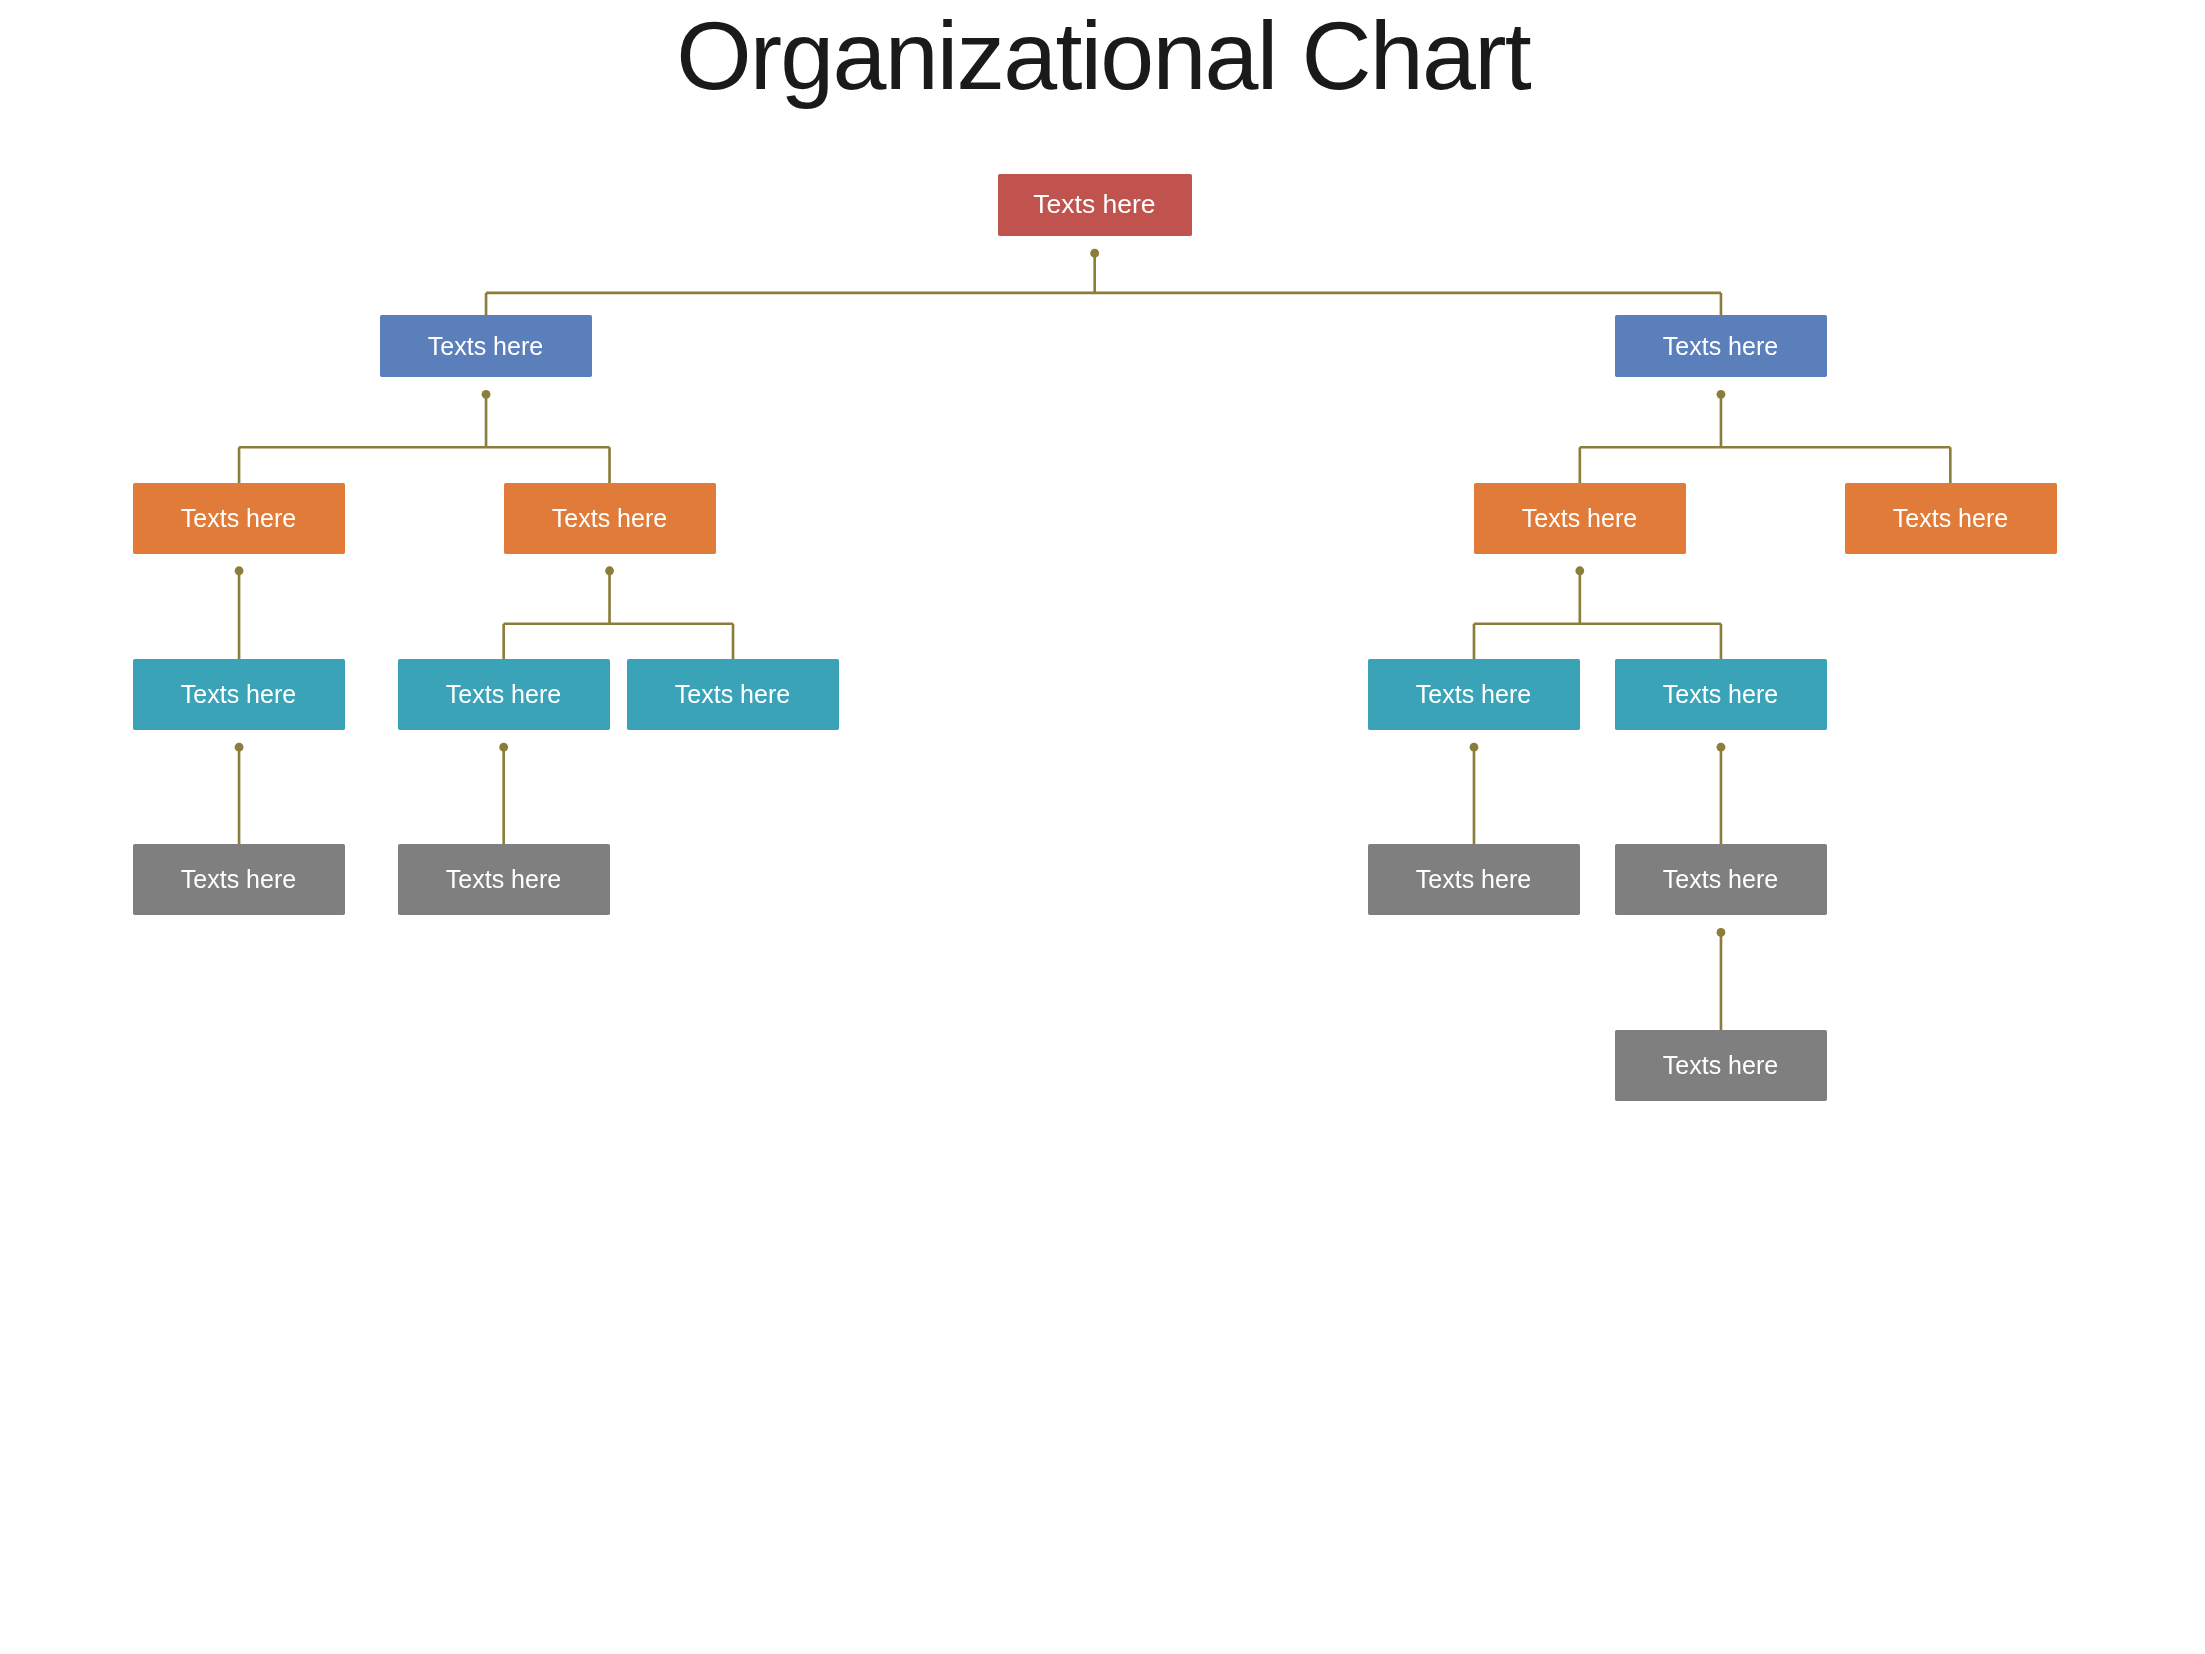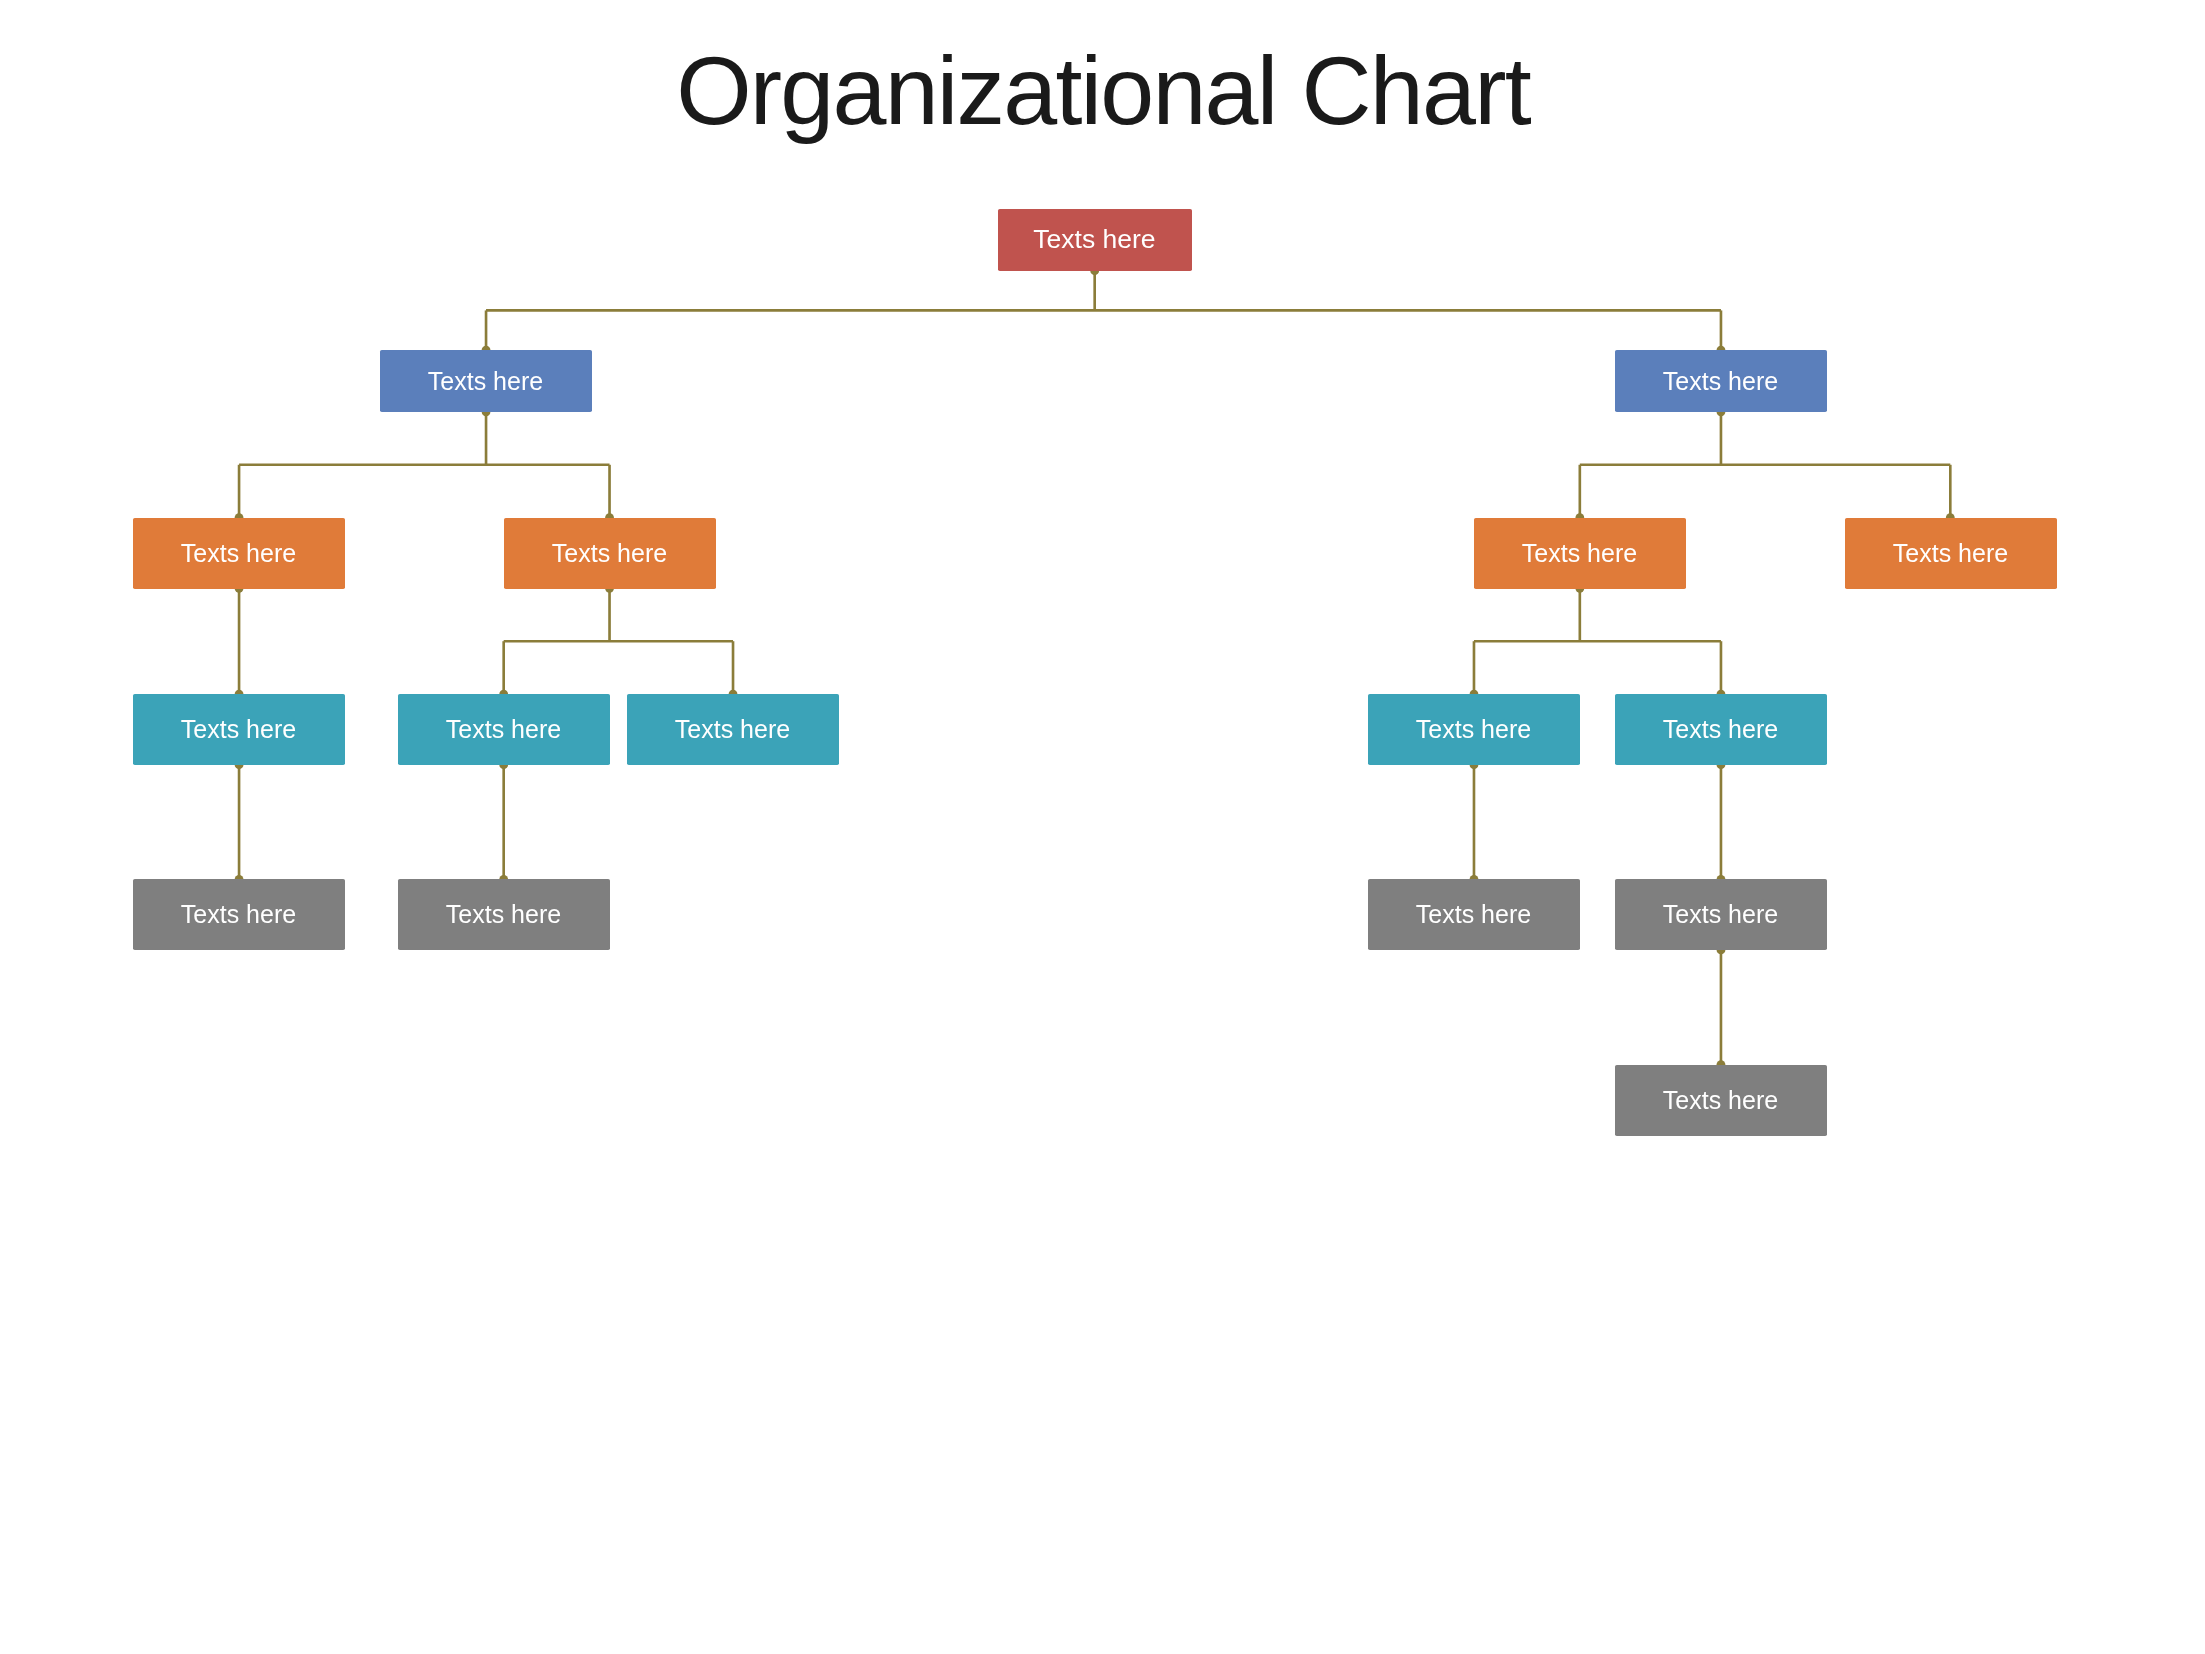--- a/index.html
+++ b/index.html
@@ -11,21 +11,20 @@
       overflow: hidden;
       display: flex;
       flex-direction: column;
       align-items: center;
     }
 
     h1 {
       font-size: 97px;
       font-weight: 400;
       color: #1a1a1a;
-      margin-top: 35px;
       margin-bottom: 53px;
       letter-spacing: -1.8px;
     }
 
     .chart-container {
       position: relative;
       width: 2117px;
       flex: 1;
     }
 

